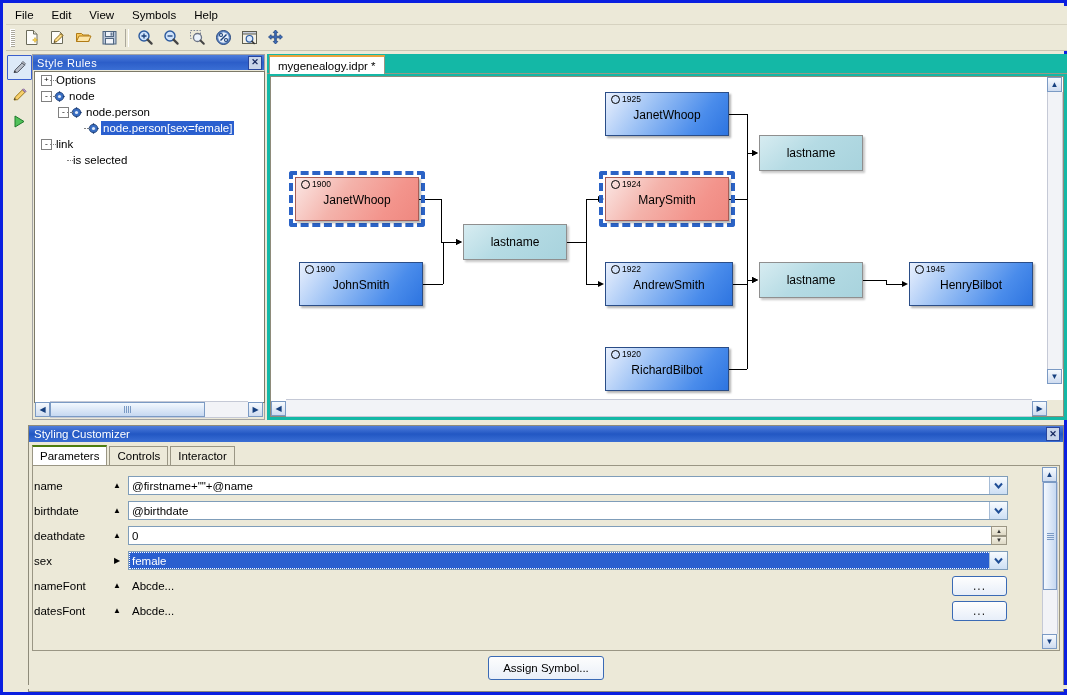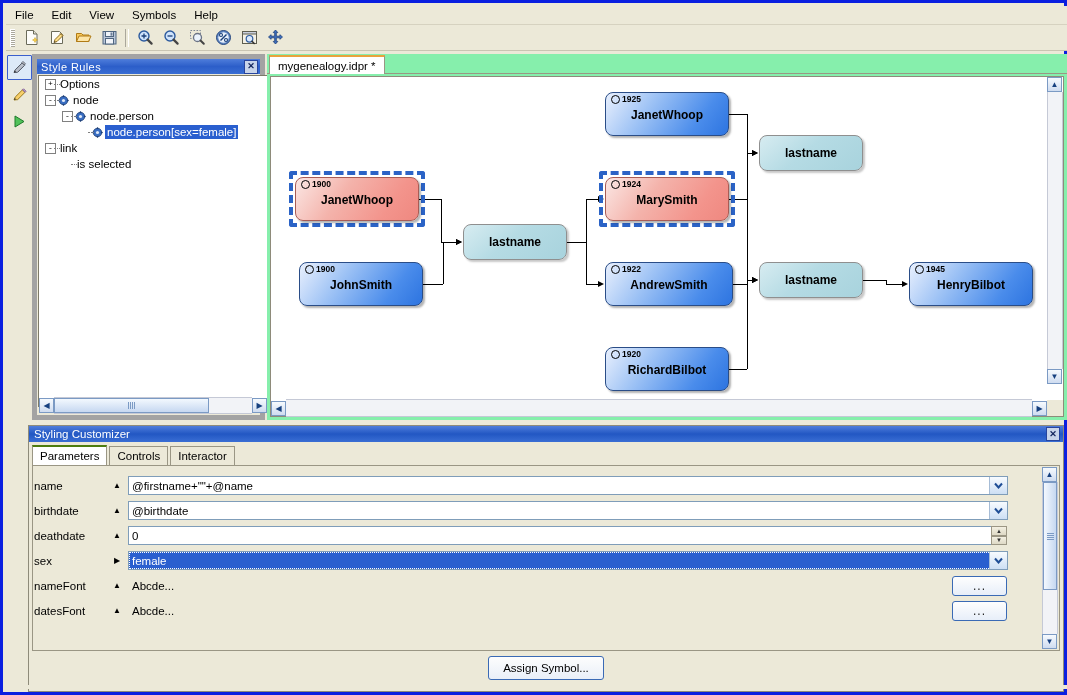--- a/index.html
+++ b/index.html
@@ -80,21 +80,21 @@
   .lb-btn.selected {
     border: 1px solid #3a5fcd;
     background: #ddeaf8;
   }
 
   
   .style-panel {
     position: absolute; left: 29px; top: 51px;
     width: 233px; height: 366px;
     background: #ece9d8;
-    border: 5px solid #a3a3a3;
+    border: 1px solid #a3a3a3;
     box-sizing: border-box;
   }
   .sp-title {
     height: 15px;
     background: linear-gradient(to bottom, #4e7ddb 0%, #2c5ec9 50%, #3a6ed4 100%);
     display: flex; align-items: center;
     padding: 0 2px 0 4px;
     box-sizing: border-box;
   }
   .sp-title-text {
@@ -172,21 +172,21 @@
   .grip-dots {
     width: 7px; height: 7px;
     background: repeating-linear-gradient(to right,
       #7b9ac4 0px, #7b9ac4 1px, transparent 1px, transparent 2px);
   }
 
   
   .editor {
     position: absolute; left: 264px; top: 51px;
     width: 800px; height: 366px;
-    background: #86efac;
+    background: #14b8a6;
     box-sizing: border-box;
   }
   .tabstrip {
     position: absolute; left: 0; top: 0;
     width: 800px; height: 20px;
     border-bottom: 1px solid #9a9684;
     box-sizing: border-box;
   }
   .tab {
     position: absolute; left: 2px; top: 1px;
@@ -228,25 +228,24 @@
   .h-track { flex: 1; height: 16px; background: #f2f3f7;
              border-top: 1px solid #c5c9d6; border-bottom: 1px solid #c5c9d6; }
   .corner-box {
     position: absolute; right: 0; bottom: 0;
     width: 16px; height: 16px; background: #ece9d8;
   }
 
   
   .node {
     position: absolute;
-    border-radius: 8px;
+    border-radius: 0;
     box-sizing: border-box;
     font-size: 12px;
     cursor: default;
-    font-weight: bold;
   }
   .node.male {
     background: linear-gradient(125deg, #e9f0fd 0%, #9dc2f5 35%, #4a8ceb 75%, #2d74e0 100%);
     border: 1px solid #2a4d87;
     box-shadow: 2px 2px 2px rgba(0,0,0,0.30);
   }
   .node.female {
     background: linear-gradient(125deg, #fbe7e4 0%, #f4b3ab 38%, #f3948c 75%, #ef8880 100%);
     border: 1px solid #a85c55;
     box-shadow: 2px 2px 2px rgba(0,0,0,0.30);

